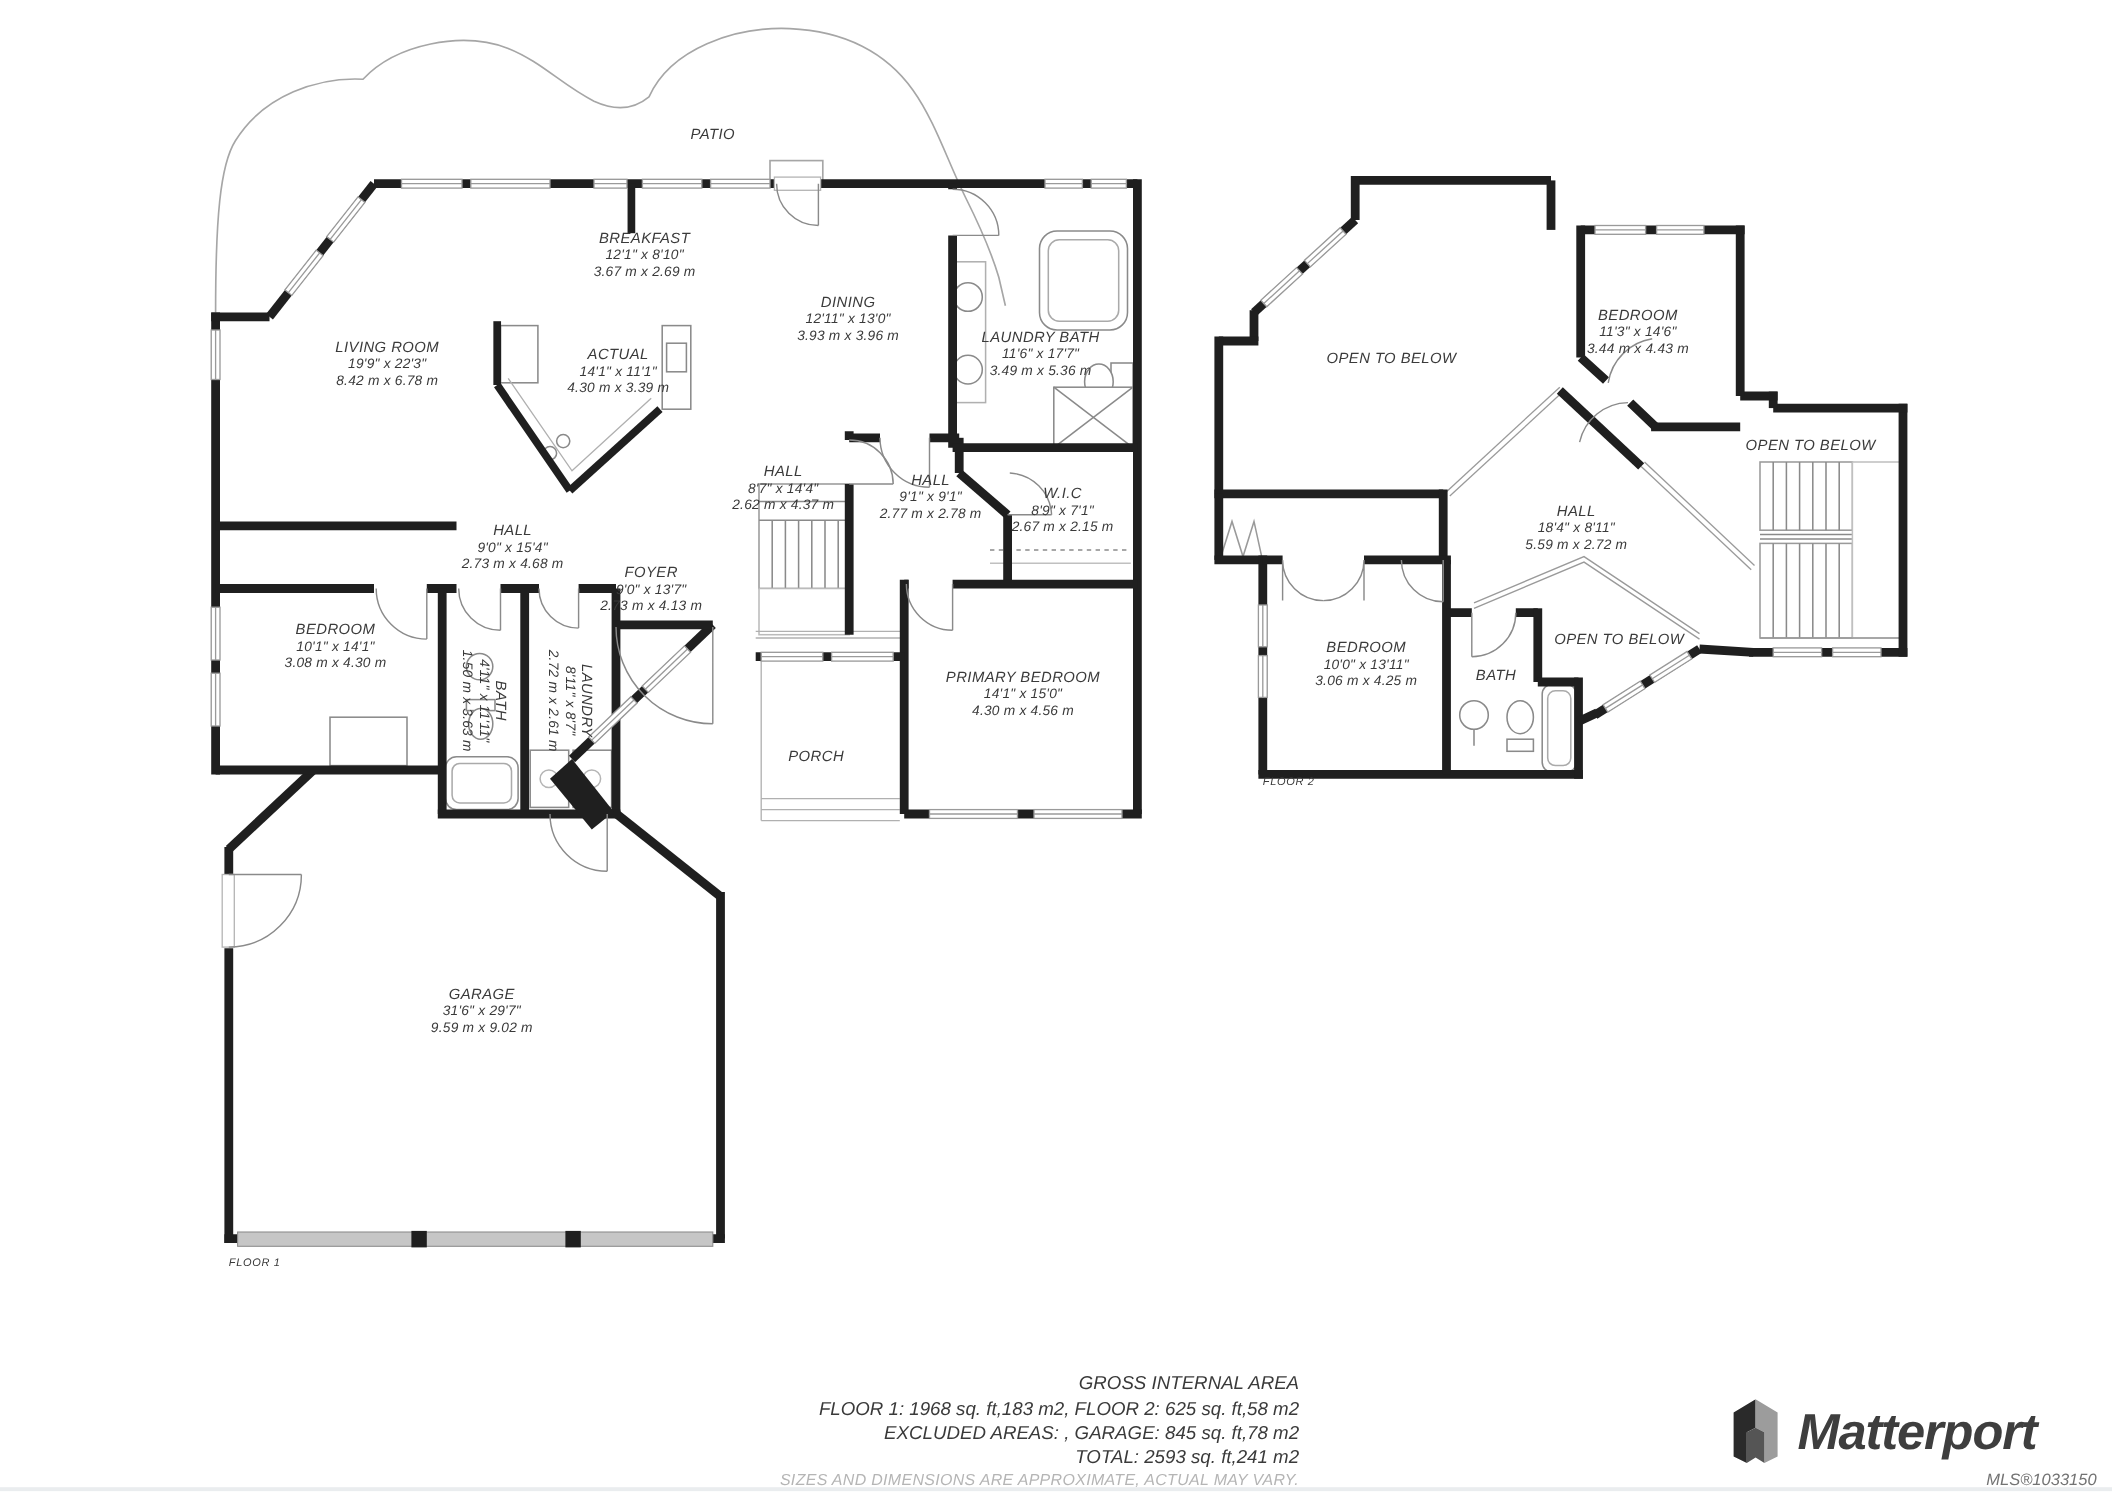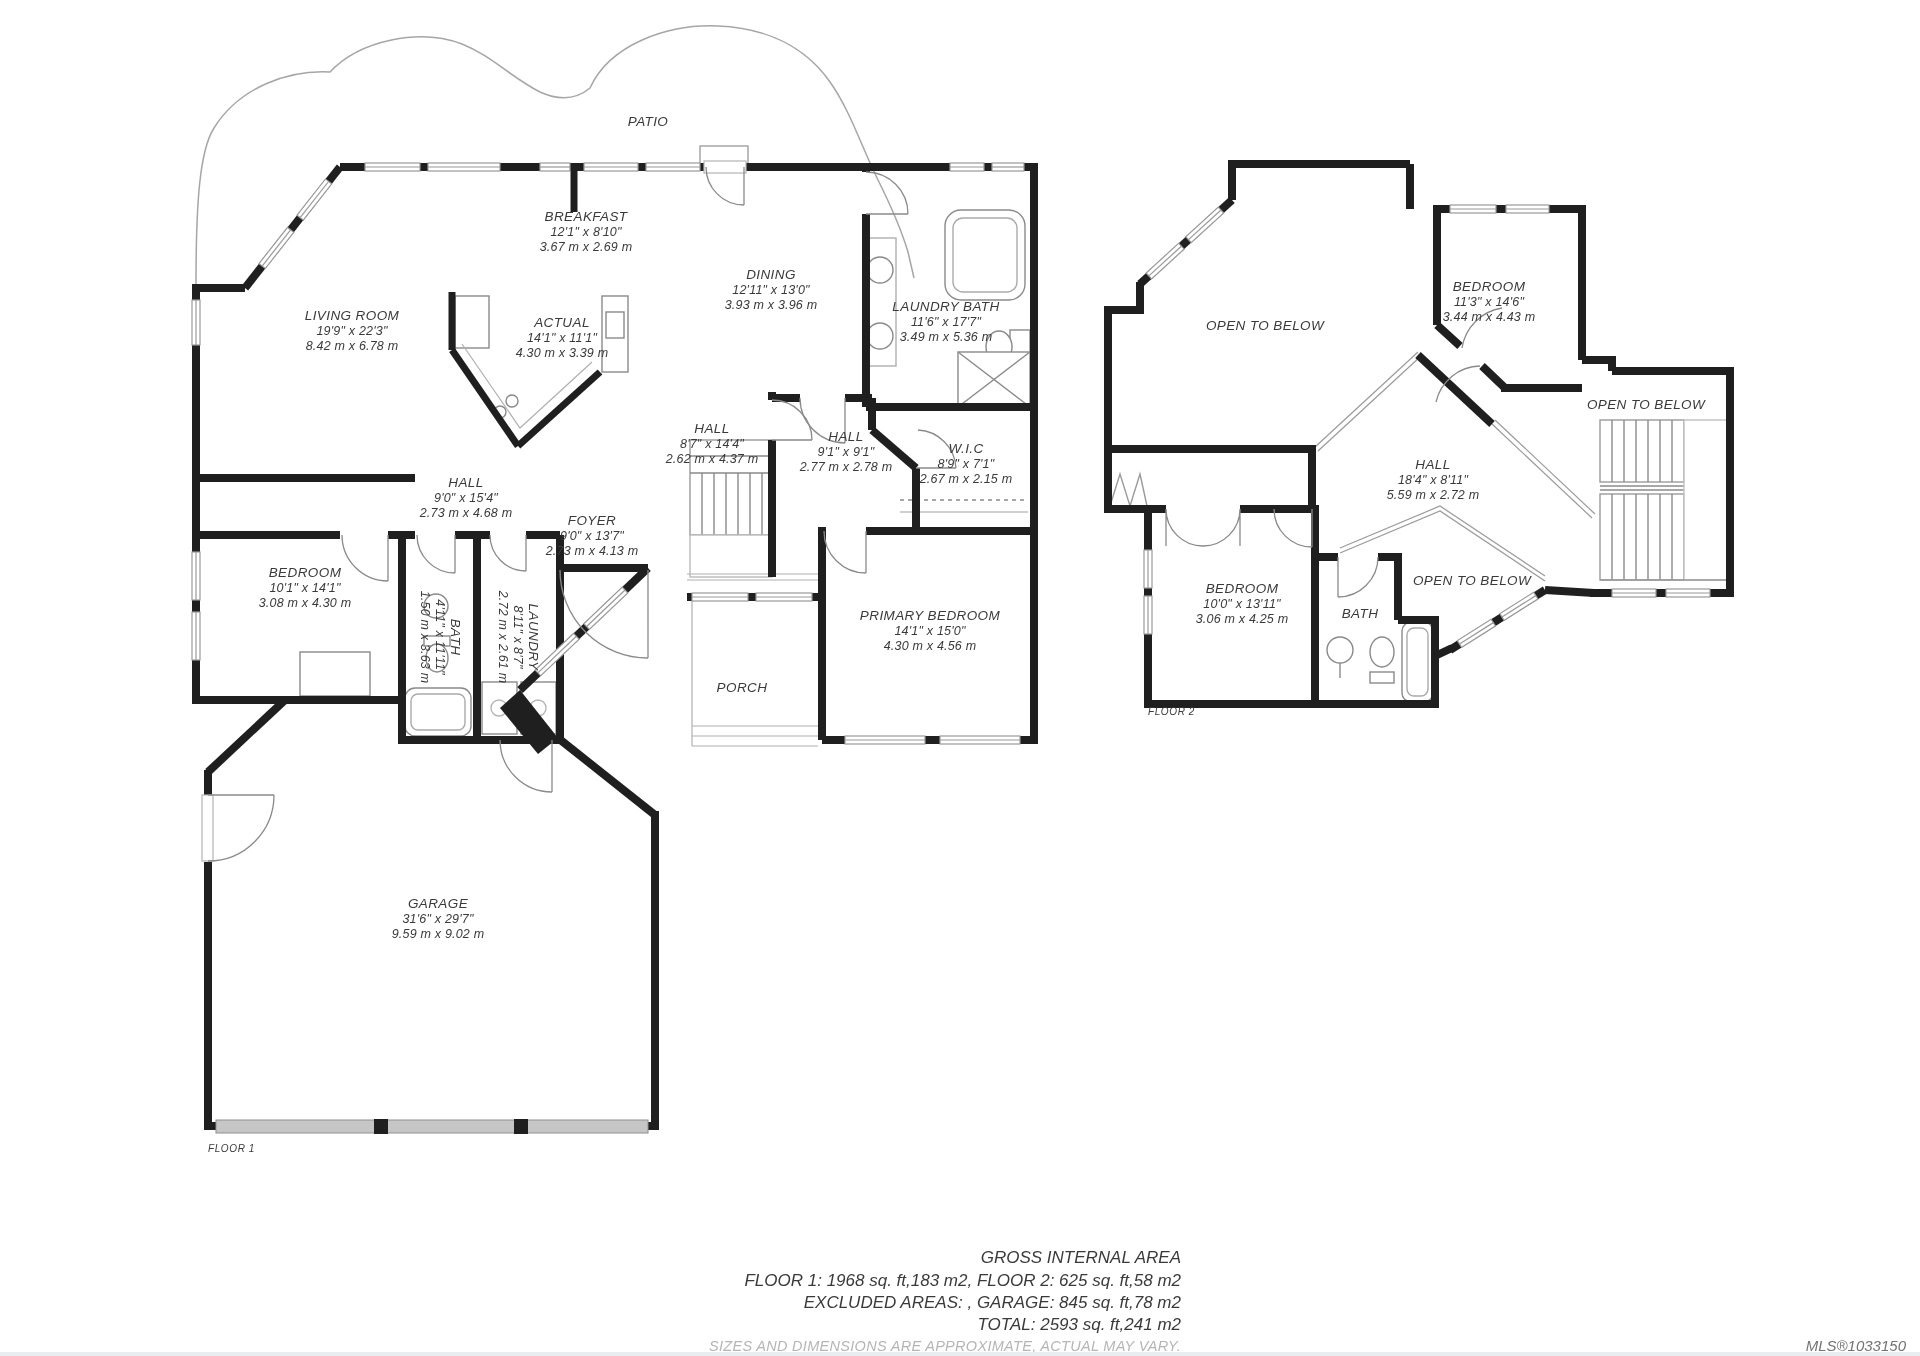--- a/index.html
+++ b/index.html
@@ -495,16 +495,24 @@
   <div class="floor-tag" style="left:1148px;top:706px">FLOOR 2</div>
 
   <div class="footer">
     <div class="t">GROSS INTERNAL AREA</div>
     <div class="l">FLOOR 1: 1968 sq. ft,183 m2, FLOOR 2: 625 sq. ft,58 m2</div>
     <div class="l">EXCLUDED AREAS: , GARAGE: 845 sq. ft,78 m2</div>
     <div class="l">TOTAL: 2593 sq. ft,241 m2</div>
     <div class="d">SIZES AND DIMENSIONS ARE APPROXIMATE, ACTUAL MAY VARY.</div>
   </div>
 
+  <div class="brand">
+    <svg width="48" height="58" viewBox="0 0 40 58">
+      <polygon points="0,12 20,0 20,26 12,30 12,58 0,52" fill="#2a2a2a"></polygon>
+      <polygon points="20,0 40,12 40,52 28,58 28,30 20,26" fill="#9c9c9c"></polygon>
+      <polygon points="12,30 20,26 28,30 28,58 20,53 12,58" fill="#555555"></polygon>
+    </svg>
+    <div class="word">Matterport</div>
+  </div>
   <div class="mls">MLS®1033150</div>
   <div class="bottom-strip"></div>
 
 </div>
 
 </body></html>

